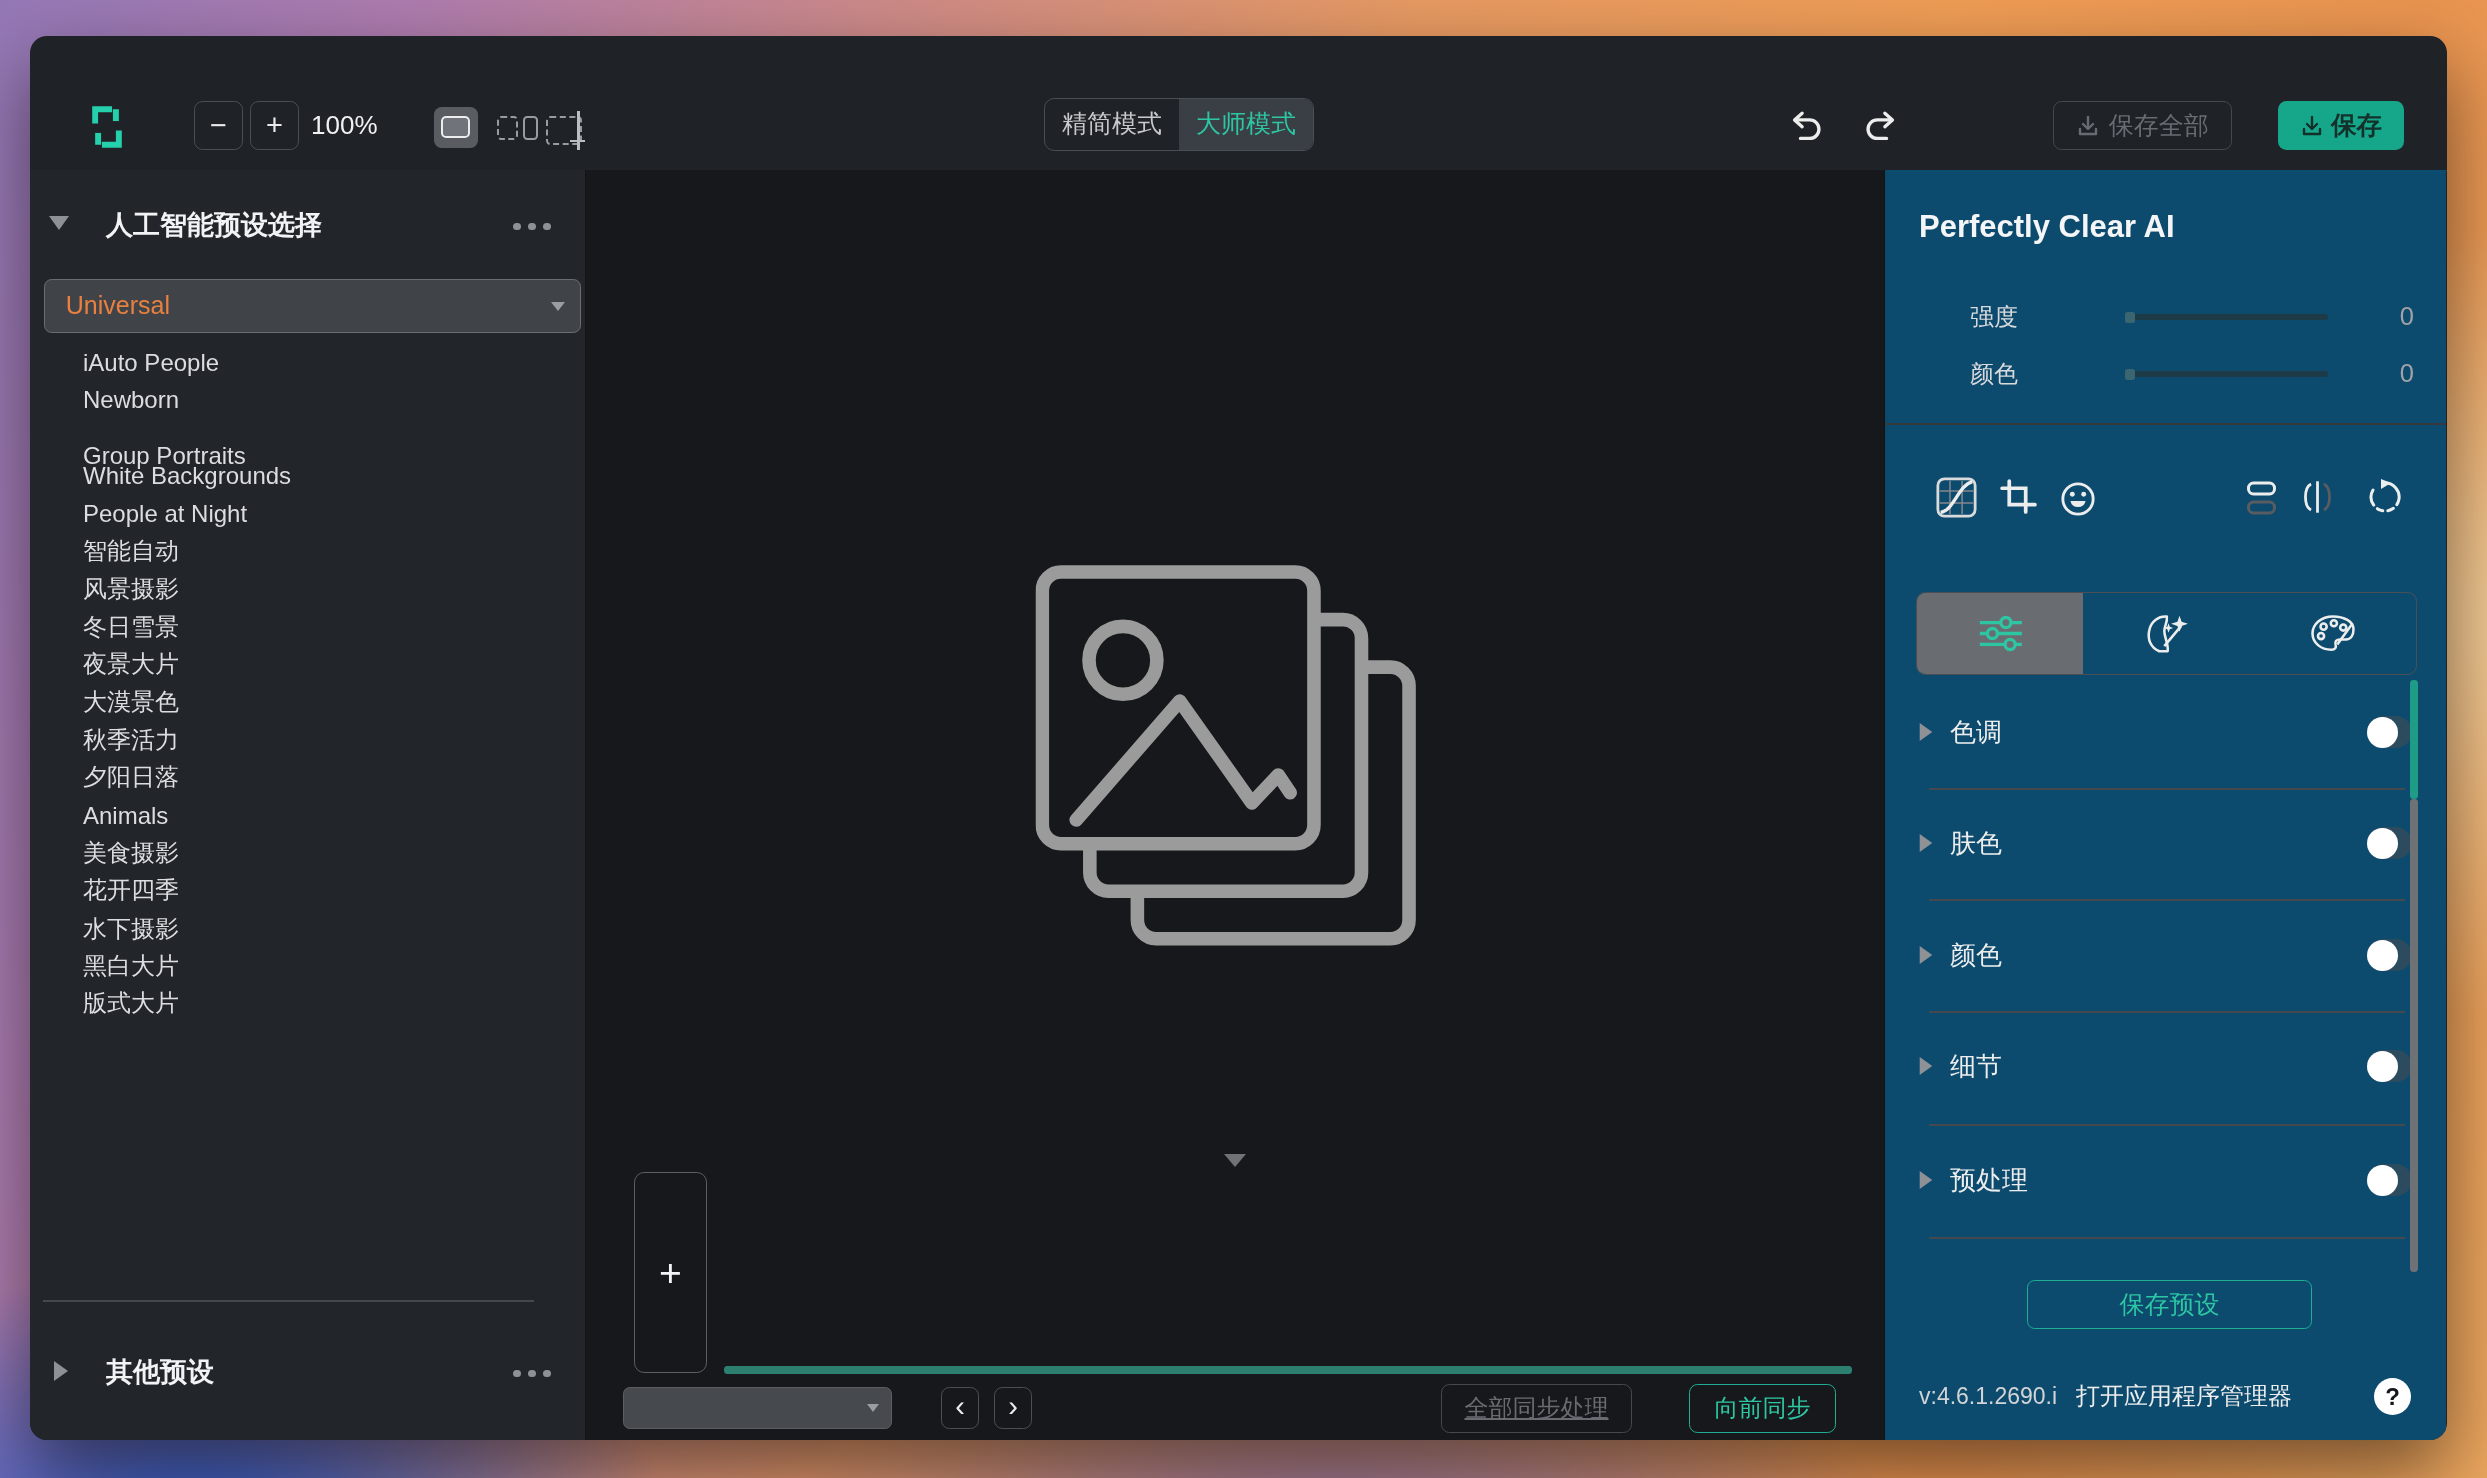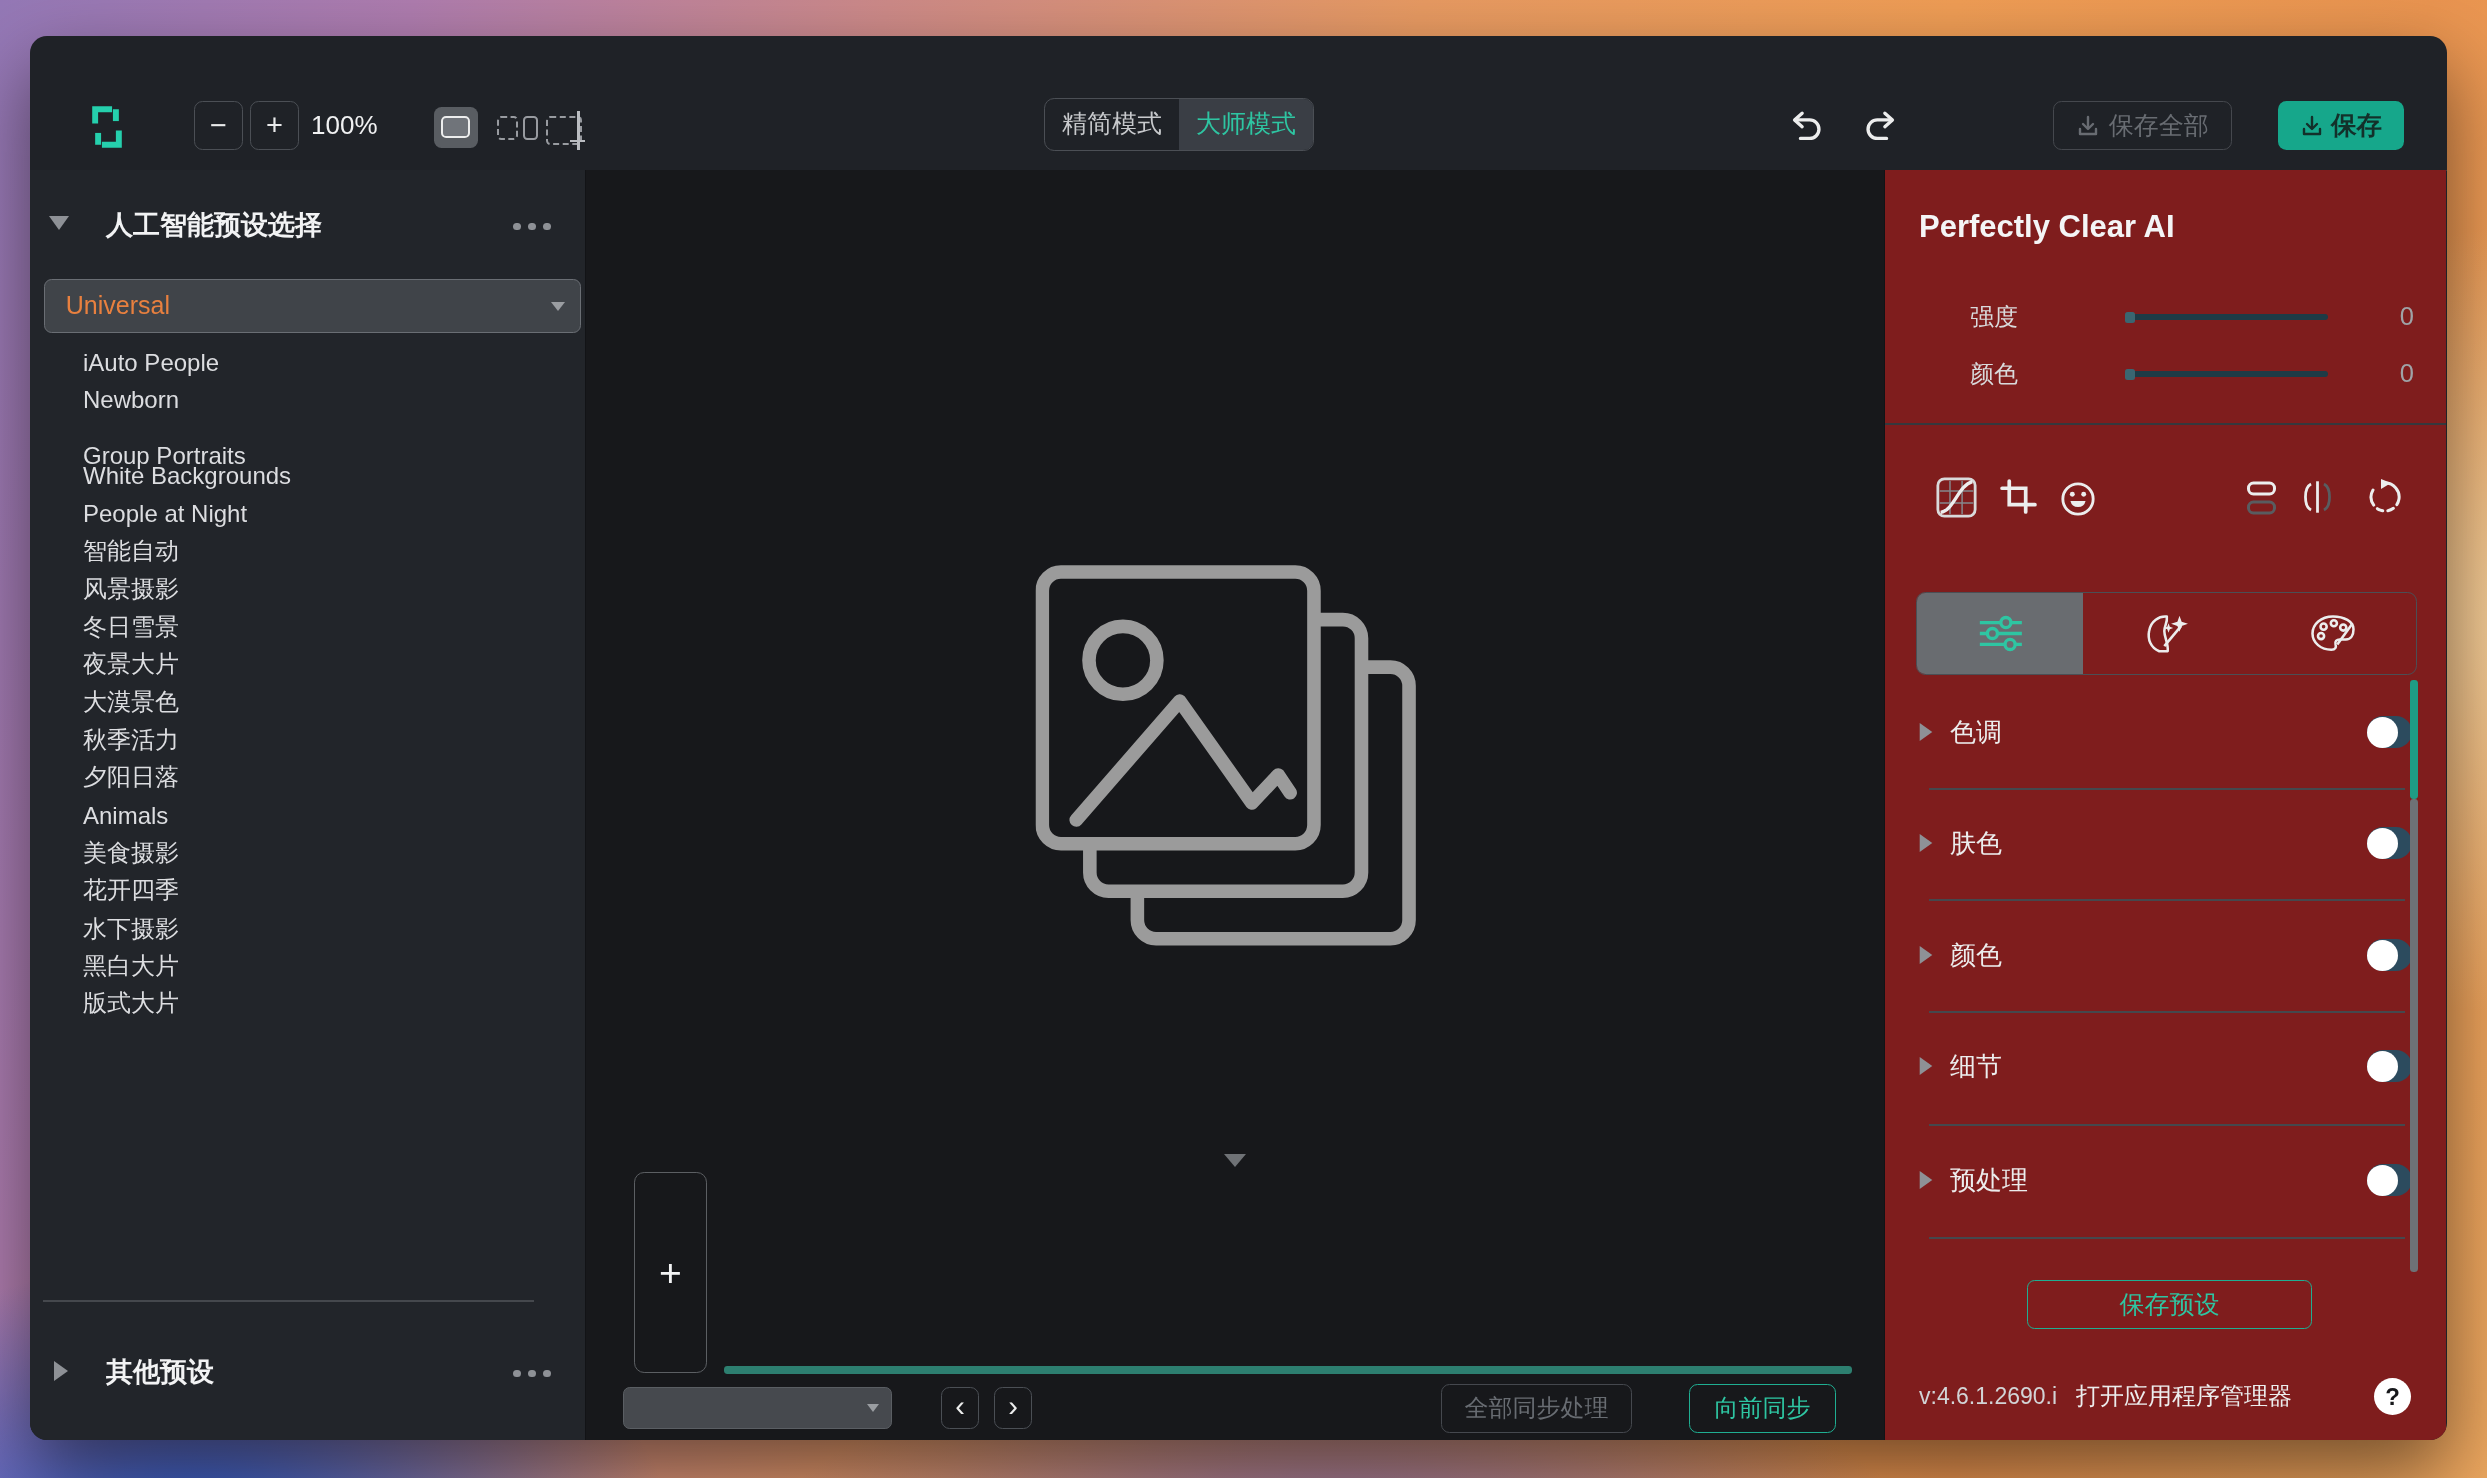--- a/index.html
+++ b/index.html
@@ -44,21 +44,21 @@
   .modetoggle .seg{flex:1;text-align:center;line-height:49px;font-size:25px;color:#c7c9cc;}
   .modetoggle .seg.active{background:#3a3e45;color:#2ec5a2;}
   .iconbtn{position:absolute;top:24px;width:37px;height:37px;}
   .btn-saveall{position:absolute;left:2023px;top:16px;width:179px;height:49px;border:1.7px solid #45484e;border-radius:8.5px;
     box-sizing:border-box;display:flex;align-items:center;justify-content:center;gap:8.5px;color:#686c72;font-size:25px;}
   .btn-save{position:absolute;left:2248px;top:16px;width:126px;height:49px;background:#16a78b;border-radius:8.5px;
     display:flex;align-items:center;justify-content:center;gap:6.8px;color:#13302a;font-size:25.5px;font-weight:600;}
   
   .sidebar{position:absolute;left:0;top:134px;width:556px;height:1270px;background:#22252a;border-right:1.7px solid #121316;box-sizing:border-box;}
   .canvas{position:absolute;left:556px;top:134px;width:1298px;height:1270px;background:#17181b;}
-  .rpanel{position:absolute;left:1854px;top:134px;width:562px;height:1270px;background:#7f1d1d;border-left:1.7px solid #121316;box-sizing:border-box;}
+  .rpanel{position:absolute;left:1854px;top:134px;width:562px;height:1270px;background:#0c4a6e;border-left:1.7px solid #121316;box-sizing:border-box;}
   
   .tri-down{width:0;height:0;border-left:10.2px solid transparent;border-right:10.2px solid transparent;border-top:14.4px solid #8e9196;}
   .tri-right{width:0;height:0;border-top:10.2px solid transparent;border-bottom:10.2px solid transparent;border-left:14.4px solid #8e9196;}
   .sb-head{position:absolute;left:0;top:34px;width:100%;height:42px;}
   .sb-head .tri-down{position:absolute;left:18.7px;top:12px;}
   .sb-head .lbl{position:absolute;left:76px;top:0;font-size:27px;font-weight:700;color:#f2f3f4;line-height:42px;}
   .dots{position:absolute;right:34px;top:18.7px;display:flex;gap:7.6px;}
   .dots i{width:7.6px;height:7.6px;border-radius:50%;background:#8e9196;display:block;}
   .sb-dd{position:absolute;left:14.4px;top:109px;width:537px;height:54px;background:#404449;border:1.7px solid #6a6e74;
     border-radius:7.6px;box-sizing:border-box;}
@@ -75,21 +75,21 @@
   .hint-tri{position:absolute;left:50%;top:984px;transform:translateX(-50%);width:0;height:0;
     border-left:11px solid transparent;border-right:11px solid transparent;border-top:13.6px solid #6f7276;}
   .addbox{position:absolute;left:48px;top:1002px;width:73px;height:201px;border:1.7px solid #5c5f63;border-radius:10.2px;
     box-sizing:border-box;color:#f2f3f4;font-size:39px;display:flex;align-items:center;justify-content:center;}
   .fstrip{position:absolute;left:138px;top:1196px;width:1128px;height:7.6px;background:#2d7f70;border-radius:3.4px;}
   .fs-dd{position:absolute;left:37px;top:1217px;width:269px;height:42px;background:#46494e;border:0.8px solid #5a5e63;border-radius:6.8px;box-sizing:border-box;}
   .fs-dd .caret{top:16px;right:12px;border-left-width:6.8px;border-right-width:6.8px;border-top-width:8.5px;}
   .navbtn{position:absolute;top:1217px;width:38px;height:42px;border:1.7px solid #4b4f55;border-radius:8.5px;box-sizing:border-box;
     color:#eceded;font-size:29px;text-align:center;line-height:37px;}
   .btn-syncall{position:absolute;left:855px;top:1214px;width:191px;height:49px;border:1.7px solid #45484e;border-radius:8.5px;
-    box-sizing:border-box;text-align:center;line-height:46px;color:#686c72;font-size:24px;}
+    box-sizing:border-box;text-align:center;line-height:46px;color:#686c72;font-size:24px;text-decoration:underline;}
   .btn-syncfwd{position:absolute;left:1103px;top:1214px;width:147px;height:49px;border:1.7px solid #1fae92;border-radius:8.5px;
     box-sizing:border-box;text-align:center;line-height:46px;color:#2ec5a2;font-size:24px;}
   
   .rp-title{position:absolute;left:34px;top:39px;font-size:31px;font-weight:700;color:#f4f5f6;}
   .sliderrow{position:absolute;left:0;width:100%;height:41px;}
   .sliderrow .lbl{position:absolute;left:85px;top:0;line-height:41px;font-size:24px;color:#d9dadc;}
   .sliderrow .track{position:absolute;left:241px;top:18px;width:202px;height:6px;background:#1d3b46;border-radius:3.4px;}
   .sliderrow .nub{position:absolute;left:-0.8px;top:-2.5px;width:9.3px;height:11px;background:#3a6671;border-radius:2.5px;}
   .sliderrow .val{position:absolute;right:32px;top:0;line-height:41px;font-size:25.5px;color:#9fa3a7;}
   .rp-div{position:absolute;left:0;width:100%;height:1.7px;background:#35383d;}

